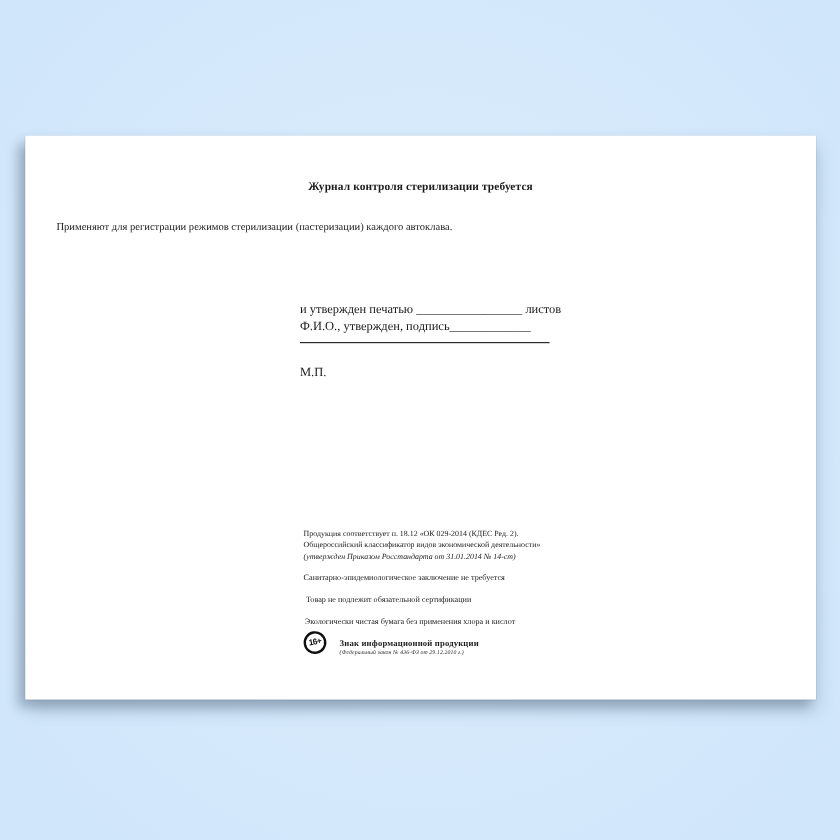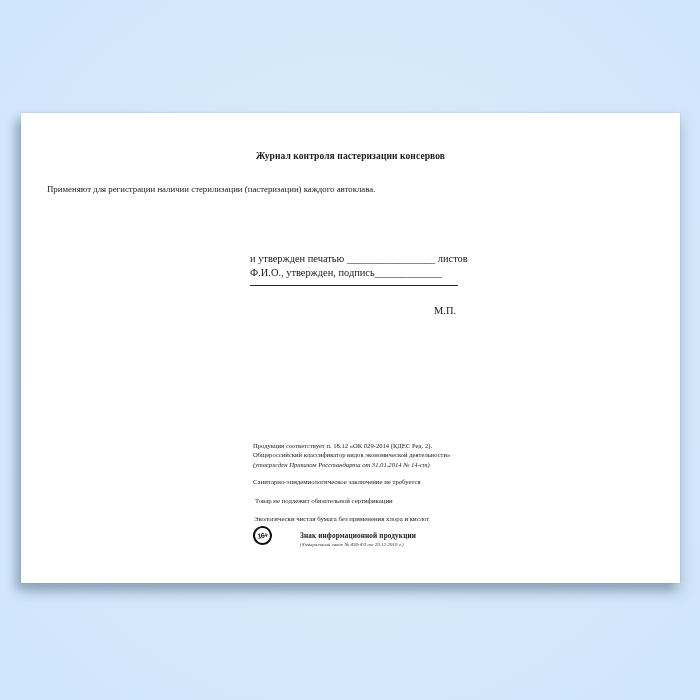--- a/index.html
+++ b/index.html
@@ -46,21 +46,20 @@
     line-height: 13.6px;
     white-space: nowrap;
   }
   .binding .rule {
     margin-top: 6px;
     width: 208px; height: 0;
     border-top: 1px solid #2c2c2c;
   }
   .binding .mp {
     margin-top: 18px;
-    text-align: right;
     padding-right: 2px;
   }
   .compliance {
     position: absolute; left: 232px; top: 328px;
     font-size: 6.6px;
     line-height: 9.3px;
     white-space: nowrap;
   }
   .compliance .approval { font-style: italic; }
   .note { font-size: 6.8px; line-height: 9.3px; }
@@ -77,21 +76,21 @@
     border-radius: 50%;
     display: flex; align-items: center; justify-content: center;
     font-family: "Liberation Sans", "DejaVu Sans", sans-serif;
     font-weight: bold;
     font-size: 7px;
     letter-spacing: -0.6px;
     transform: rotate(-10deg);
     color: #101010;
     flex: 0 0 auto;
   }
-  .badge-text { margin-left: 28px; padding-top: 6px; }
+  .badge-text { margin-left: 11px; padding-top: 6px; }
   .info-product {
     font-size: 7.2px;
     font-weight: 600;
     letter-spacing: 0.15px;
     line-height: 8px;
   }
   .law-ref {
     font-size: 4.8px;
     font-style: italic;
     margin-top: 1.5px;
@@ -99,25 +98,25 @@
     letter-spacing: 0.1px;
   }
 </style>
 </head>
 <body>
 
 <div class="screen">
   <div class="page">
 
     <div class="title-wrap">
-      <div>Журнал контроля пастеризации консервов</div>
+      <div>Журнал контроля стерилизации требуется</div>
     </div>
 
     <div class="intro">
-      <div>Применяют для регистрации наличии стерилизации (пастеризации) каждого автоклава.</div>
+      <div>Применяют для регистрации режимов стерилизации (пастеризации) каждого автоклава.</div>
     </div>
 
     <div class="binding">
       <div>и утвержден печатью _________________ листов</div>
       <div>Ф.И.О., утвержден, подпись_____________</div>
       <div class="rule"></div>
       <div class="mp">М.П.</div>
     </div>
 
     <div class="compliance">

